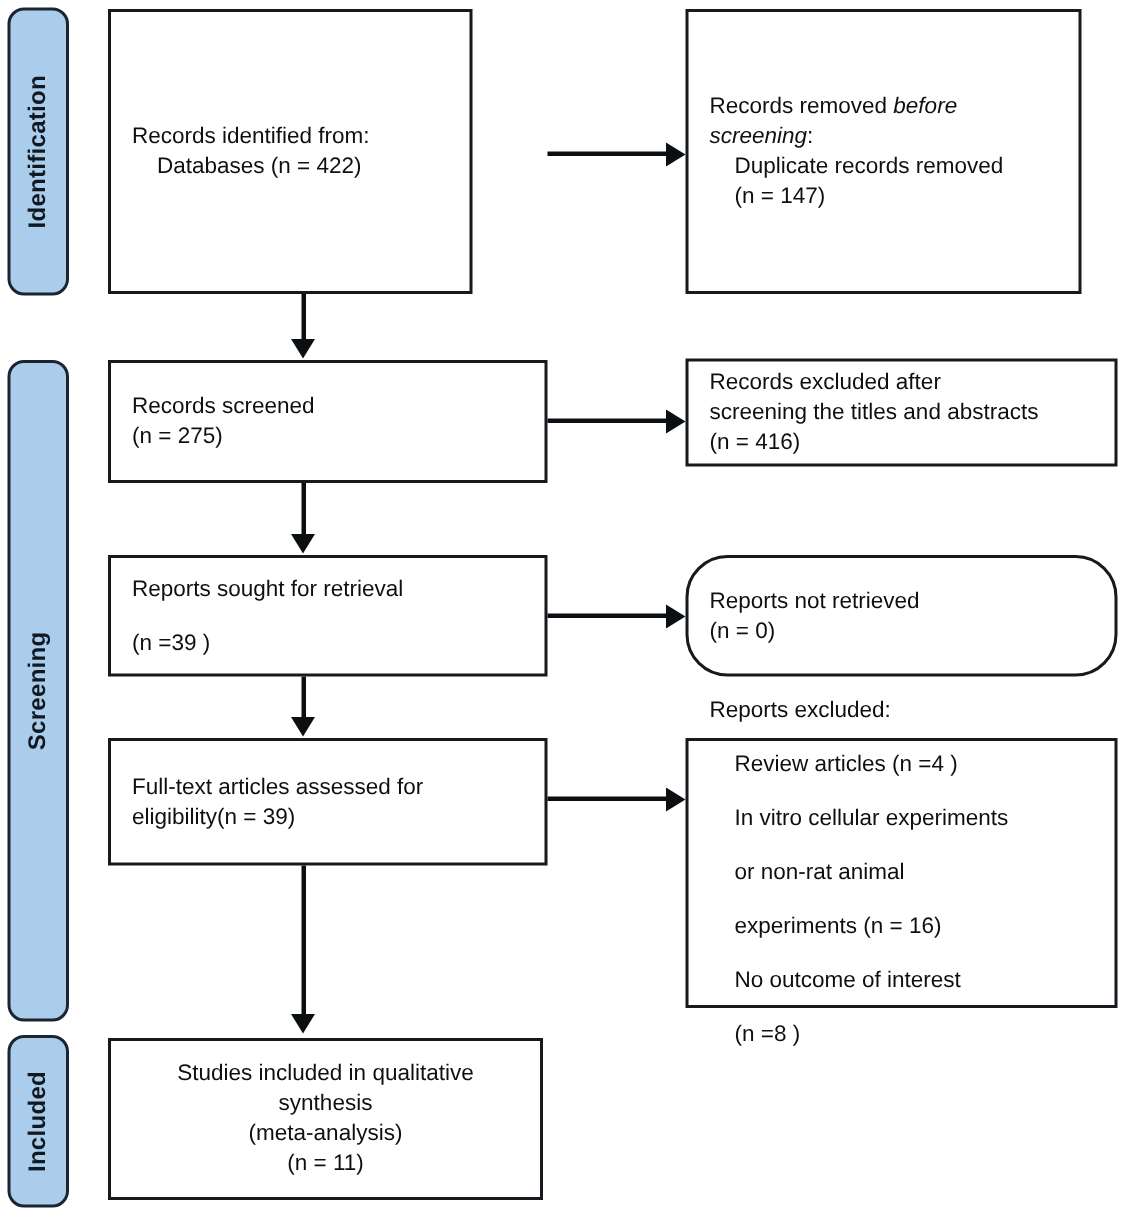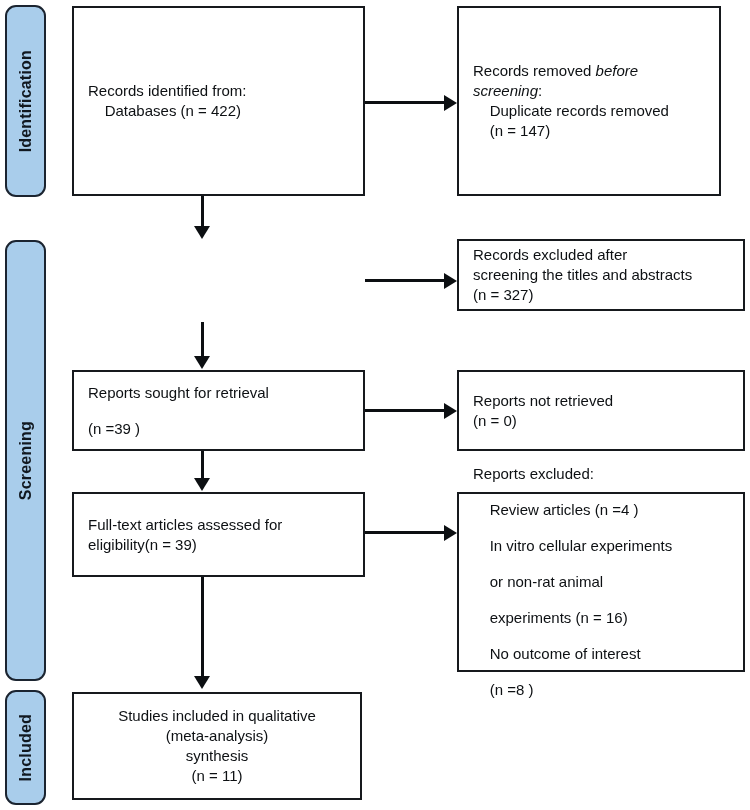--- a/index.html
+++ b/index.html
@@ -104,56 +104,60 @@
   </div>
 
   <div class="phase" style="left:5px; top:240px; width:41px; height:441px;">
     <span class="phase-label">Screening</span>
   </div>
 
   <div class="phase" style="left:5px; top:690px; width:41px; height:115px;">
     <span class="phase-label">Included</span>
   </div>
 
-  <div class="box" style="left:72px; top:6px; width:293px; height:190px;">
+  <div class="box" style="left:72px; top:6px; width:243px; height:190px;">
     <div class="box-text">Records identified from:</div>
     <div class="box-text">    Databases (n = 422)</div>
   </div>
 
   <div class="box" style="left:457px; top:6px; width:264px; height:190px;">
     <div class="box-text"><span>Records removed </span><em>before screening</em><span>:</span></div>
     <div class="box-text">    Duplicate records removed</div>
     <div class="box-text">    (n = 147)</div>
   </div>
 
   <div class="hline" style="left:365px; top:101px; width:80px;"></div>
   <div class="arrow-right" style="left:444px; top:95px;"></div>
 
   <div class="vline" style="left:201px; top:196px; width:3px; height:31px;"></div>
   <div class="arrow-down" style="left:194px; top:226px;"></div>
 
+  <div class="box" style="left:72px; top:240px; width:293px; height:82px;">
+    <div class="box-text">Records screened</div>
+    <div class="box-text">(n = 275)</div>
+  </div>
 
   <div class="box" style="left:457px; top:239px; width:288px; height:72px;">
     <div class="box-text">Records excluded after</div>
     <div class="box-text">screening the titles and abstracts</div>
-    <div class="box-text">(n = 327)</div>
+    <div class="box-text">(n = 416)</div>
   </div>
 
   <div class="hline" style="left:365px; top:279px; width:80px;"></div>
   <div class="arrow-right" style="left:444px; top:273px;"></div>
 
   <div class="vline" style="left:201px; top:322px; width:3px; height:35px;"></div>
   <div class="arrow-down" style="left:194px; top:356px;"></div>
 
   <div class="box" style="left:72px; top:370px; width:293px; height:81px;gap:16px;">
     <div class="box-text">Reports sought for retrieval</div>
     <div class="box-text">(n =39 )</div>
   </div>
 
-  <div class="box" style="left:457px; top:370px; width:288px; height:81px;">
+  <div class="box" style="left:457px; top:370px; width:288px; height:81px;border-radius:28px;">
     <div class="box-text">Reports not retrieved</div>
     <div class="box-text">(n = 0)</div>
   </div>
 
   <div class="hline" style="left:365px; top:409px; width:80px;"></div>
   <div class="arrow-right" style="left:444px; top:403px;"></div>
 
   <div class="vline" style="left:201px; top:451px; width:3px; height:28px;"></div>
   <div class="arrow-down" style="left:194px; top:478px;"></div>
 
@@ -173,18 +177,18 @@
   </div>
 
   <div class="hline" style="left:365px; top:531px; width:80px;"></div>
   <div class="arrow-right" style="left:444px; top:525px;"></div>
 
   <div class="vline" style="left:201px; top:577px; width:3px; height:100px;"></div>
   <div class="arrow-down" style="left:194px; top:676px;"></div>
 
   <div class="box center" style="left:72px; top:692px; width:290px; height:108px;">
     <div class="box-text">Studies included in qualitative</div>
+    <div class="box-text">synthesis</div>
     <div class="box-text">(meta-analysis)</div>
-    <div class="box-text">synthesis</div>
     <div class="box-text">(n = 11)</div>
   </div>
 
 </div>
 
 </body></html>

